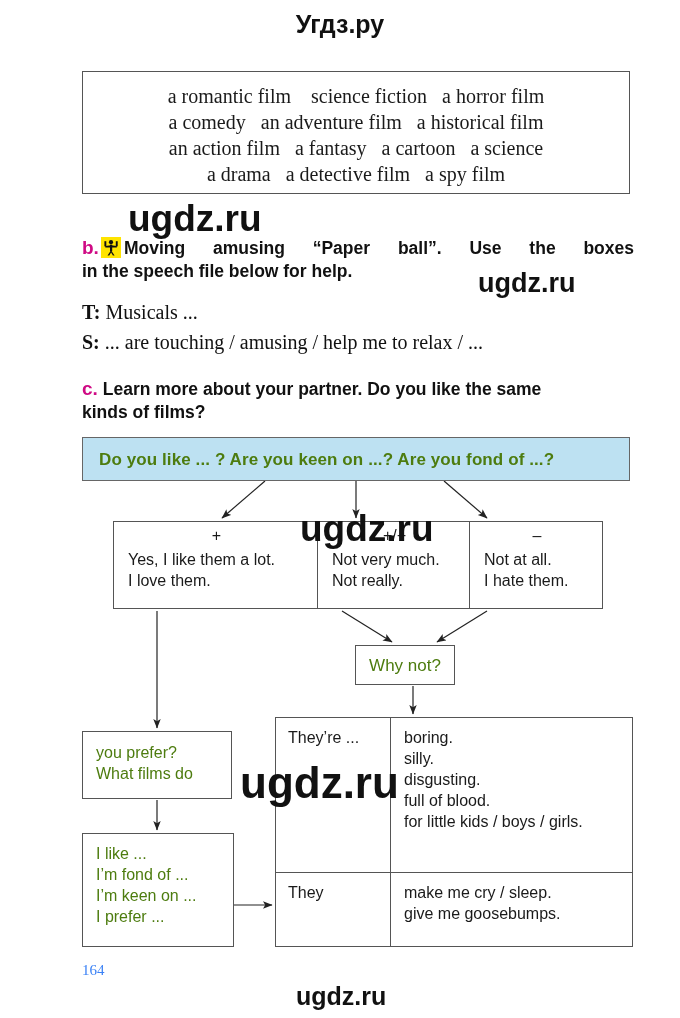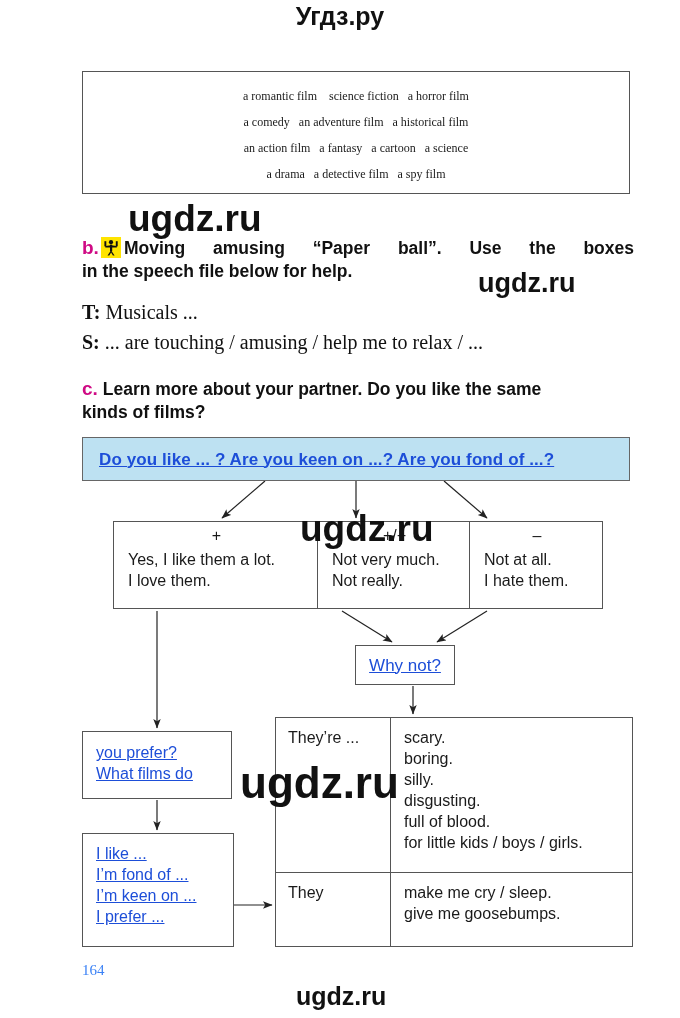--- a/index.html
+++ b/index.html
@@ -12,21 +12,21 @@
     height: 1018px;
     position: relative;
     overflow: hidden;
     font-family: "Liberation Sans", sans-serif;
     color: #1a1a1a;
   }
 
   
   .site-header {
     position: absolute;
-    left: 0; top: 2px;
+    left: 0; top: 10px;
     width: 680px;
     text-align: center;
     font-family: "Liberation Sans", sans-serif;
     font-weight: bold;
     font-size: 25px;
     letter-spacing: 0px;
     color: #111;
   }
 
   
@@ -47,21 +47,21 @@
 
   
   .vocab-box {
     position: absolute;
     left: 82px; top: 71px;
     width: 548px; height: 123px;
     border: 1px solid #555;
     box-sizing: border-box;
     background: #fff;
     font-family: "Liberation Serif", serif;
-    font-size: 12px;
+    font-size: 20px;
     line-height: 26px;
     text-align: center;
     padding-top: 11px;
     box-sizing: border-box;
   }
   .vocab-line { white-space: pre; }
 
   
   .task-b {
     position: absolute;
@@ -121,23 +121,22 @@
   .flow svg { position: absolute; left: 0; top: 0; }
 
   .node {
     position: absolute;
     box-sizing: border-box;
     border: 1px solid #555;
     background: #fff;
     font-family: "Liberation Sans", sans-serif;
     font-size: 16px;
     line-height: 21px;
-    color: #1d4ed8;
+    color: #4d7c0f;
     z-index: 5;
-    text-decoration: underline;
   }
 
   .blue-box {
     left: 82px; top: 437px;
     width: 548px; height: 44px;
     background: #bde1f2;
     border: 1px solid #666;
     display: flex;
     align-items: center;
     font-weight: bold;
@@ -324,21 +323,20 @@
   <div>I like ...</div>
   <div>I’m fond of ...</div>
   <div>I’m keen on ...</div>
   <div>I prefer ...</div>
 </div>
 
 <div class="they-table">
   <div class="tt-row r1">
     <div class="tt-c1">They’re ...</div>
     <div class="tt-c2">
-      <div>scary.</div>
       <div>boring.</div>
       <div>silly.</div>
       <div>disgusting.</div>
       <div>full of blood.</div>
       <div>for little kids / boys / girls.</div>
     </div>
   </div>
   <div class="tt-row r2">
     <div class="tt-c1">They</div>
     <div class="tt-c2">

